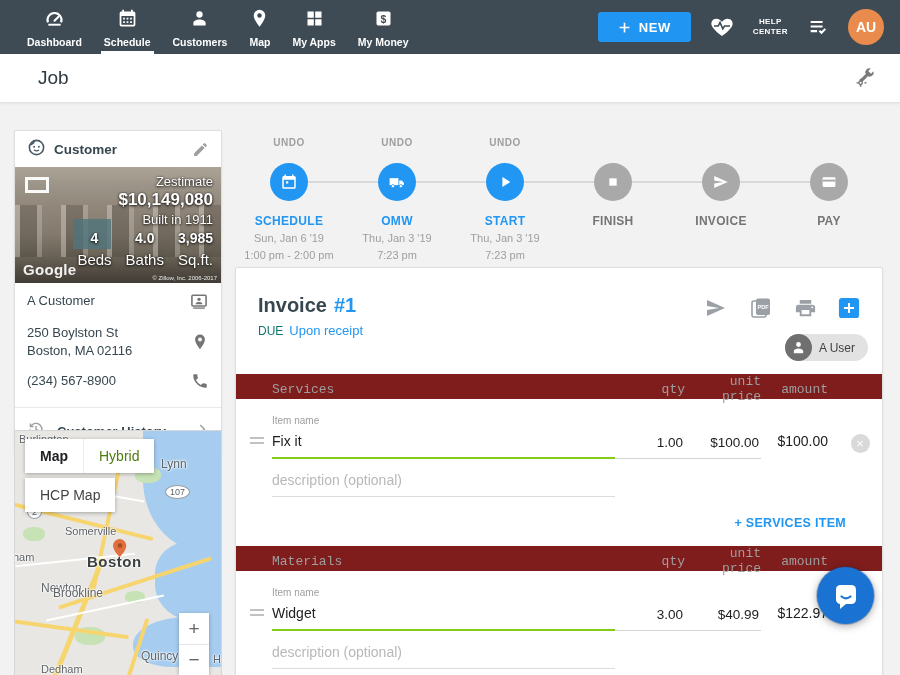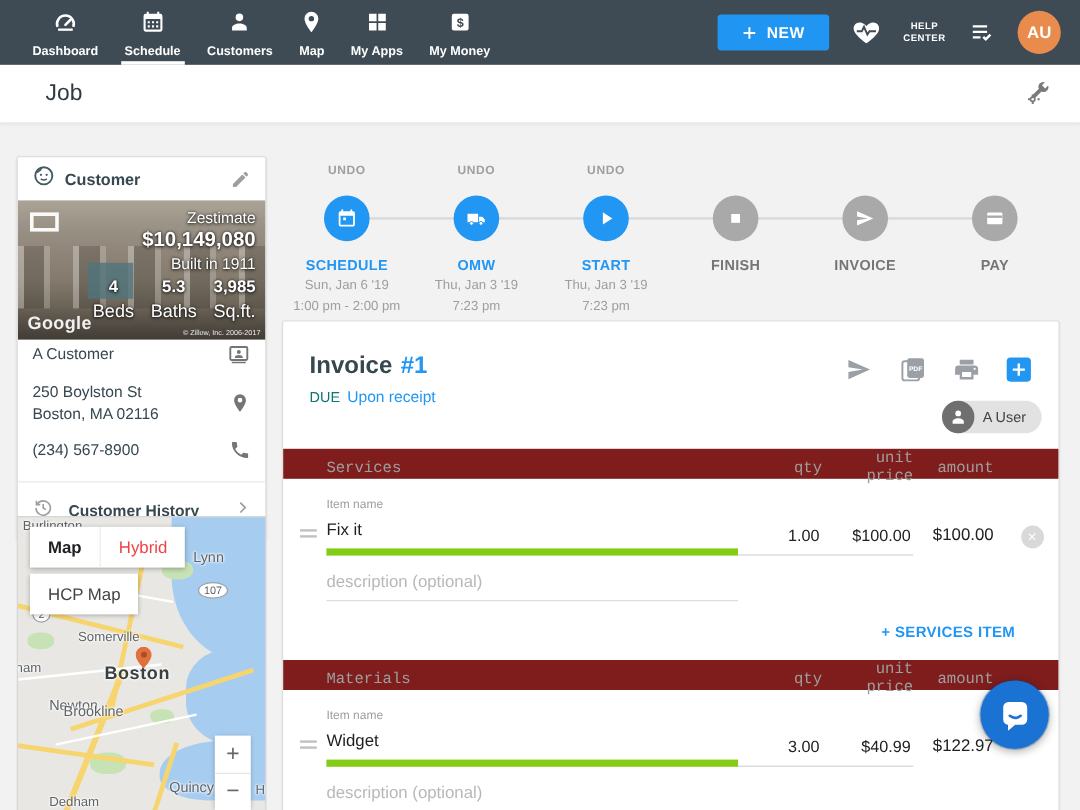--- a/index.html
+++ b/index.html
@@ -40,42 +40,42 @@
   .zest-label { font-size:13px; }
   .zest-value { font-size:17px; font-weight:700; margin-top:1px; }
   .zest-built { font-size:13px; margin-top:2px; }
   .zest-stats { display:flex; justify-content:flex-end; gap:14px; margin-top:3px; }
   .zest-stat { text-align:center; }
   .zest-stat .v { font-size:14px; font-weight:700; }
   .zest-stat .l { font-size:15px; margin-top:5px; }
   .photo-flag { position:absolute; left:10px; top:10px; width:24px; height:16px; border:3px solid rgba(255,255,255,.95); z-index:2; }
   .google-mark { position:absolute; left:8px; bottom:5px; font-size:15px; font-weight:700; color:rgba(255,255,255,.92); letter-spacing:.3px; z-index:2; }
   .zillow-copy { position:absolute; right:4px; bottom:2px; font-size:6px; color:rgba(255,255,255,.9); z-index:2; }
-  .cc-rows { padding:2px 12px 4px; }
+  .cc-rows { padding:8px 12px 4px; }
   .cc-row { display:flex; align-items:center; justify-content:space-between; margin-bottom:13px; }
   .cc-row .txt { font-size:13px; color:#37474f; line-height:1.35; }
   .cc-divider { height:1px; background:#e9e9e9; margin:0 0 0; }
   .cc-history { display:flex; align-items:center; gap:12px; padding:12px 12px; cursor:pointer; }
   .cc-history .txt { font-size:13px; font-weight:700; color:#37474f; flex:1; }
 
   
   .map-card { position:absolute; left:14px; top:327px; width:208px; height:260px; background:#e8e7e3; border:1px solid #d6d6d6; overflow:hidden; }
   .map-canvas { position:absolute; inset:0; }
   .m-water { position:absolute; background:#a6cdf0; }
   .m-park { position:absolute; background:#c7e2b4; border-radius:45%; }
   .m-road-y { position:absolute; background:#f7d56e; }
   .m-road-w { position:absolute; background:#ffffff; }
   .m-label { position:absolute; font-size:11px; color:#5f6368; text-shadow:0 0 2px #fff,0 0 2px #fff,0 0 3px #fff; white-space:nowrap; }
   .m-label.big { font-size:15px; font-weight:700; color:#3b4043; letter-spacing:.5px; }
   .m-shield-oval { position:absolute; font-size:9px; color:#5f6368; background:#fff; border:1px solid #9aa0a6; border-radius:50%; padding:1px 4px; }
   .m-shield-93 { position:absolute; font-size:9px; font-weight:700; color:#fff; background:#4271b8; border-top:3px solid #c9402f; border-radius:3px 3px 5px 5px; padding:1px 5px; }
   .map-type { position:absolute; left:10px; top:8px; display:flex; background:#fff; box-shadow:0 1px 4px rgba(0,0,0,.3); z-index:3; }
   .map-type .mt { padding:9px 15px; font-size:14px; cursor:pointer; }
   .map-type .mt.sel { font-weight:700; color:#202124; }
-  .map-type .mt.unsel { color:#ef4444; border-left:1px solid #ececec; }
+  .map-type .mt.unsel { color:#4d7c0f; border-left:1px solid #ececec; }
   .hcp-map-btn { position:absolute; left:10px; top:47px; background:#fff; box-shadow:0 1px 4px rgba(0,0,0,.3); padding:9px 15px; font-size:14px; color:#444; cursor:pointer; z-index:3; }
   .map-zoom { position:absolute; left:164px; top:182px; width:30px; background:#fff; box-shadow:0 1px 4px rgba(0,0,0,.3); z-index:3; }
   .map-zoom .mz { height:31px; display:flex; align-items:center; justify-content:center; font-size:19px; color:#666; cursor:pointer; }
   .map-zoom .mz + .mz { border-top:1px solid #e6e6e6; }
   .map-pin { position:absolute; z-index:2; }
 
   
   .steps { position:absolute; left:235px; top:34px; width:648px; height:126px; }
   .steps .connector { position:absolute; left:54px; top:44px; width:540px; height:2px; background:#d9d9d9; }
   .steps-row { position:relative; display:flex; }
@@ -109,21 +109,21 @@
   .sec-head.materials { margin-top:16px; }
   .sec-head .h-name { grid-column:2; }
   .sec-head .h-r { text-align:right; }
   .sec-head .h-amt { text-align:right; padding-right:10px; }
 
   .item-row { display:grid; grid-template-columns:22px 1fr 70px 76px 77px 44px; padding-left:14px; padding-top:16px; }
   .drag-handle { align-self:end; margin-bottom:12px; cursor:grab; }
   .drag-handle i { display:block; width:14px; height:2px; background:#c1c1c1; margin:3px 0; }
   .cell-name { display:flex; flex-direction:column; }
   .mini-label { font-size:10px; color:#9e9e9e; }
-  .input-line { font-size:14px; color:#212121; padding:7px 0 8px; border-bottom:6px solid #84cc16; cursor:text; }
+  .input-line { font-size:14px; color:#212121; padding:7px 0 8px; border-bottom:2px solid #84cc16; cursor:text; }
   .cell-num { display:flex; flex-direction:column; justify-content:flex-end; }
   .cell-num .val { font-size:13.5px; color:#212121; text-align:right; padding:0 2px 8px 0; border-bottom:1px solid #d4d4d4; cursor:text; }
   .cell-amt { display:flex; align-items:flex-end; justify-content:flex-end; font-size:14px; color:#212121; padding:0 10px 10px 0; }
   .cell-del { display:flex; align-items:flex-end; justify-content:center; padding-bottom:6px; }
   .del-btn { width:19px; height:19px; border-radius:50%; background:#d9d9d9; color:#fff; font-size:13px; line-height:19px; text-align:center; cursor:pointer; }
   .desc-row { display:grid; grid-template-columns:22px 1fr 70px 76px 77px 44px; padding-left:14px; }
   .desc-input { grid-column:2; font-size:14px; color:#b8b8b8; padding:13px 0 8px; border-bottom:1px solid #dcdcdc; cursor:text; }
   .add-link { text-align:right; padding:19px 36px 0 0; font-size:12.5px; font-weight:700; color:#2196f3; letter-spacing:.3px; }
   .add-link span { cursor:pointer; }
 
@@ -262,21 +262,21 @@
         <div class="zest">
           <div class="zest-label">Zestimate</div>
           <div class="zest-value">$10,149,080</div>
           <div class="zest-built">Built in 1911</div>
           <div class="zest-stats">
             <div class="zest-stat">
               <div class="v">4</div>
               <div class="l">Beds</div>
             </div>
             <div class="zest-stat">
-              <div class="v">5.3</div>
+              <div class="v">4.0</div>
               <div class="l">Baths</div>
             </div>
             <div class="zest-stat">
               <div class="v">3,985</div>
               <div class="l">Sq.ft.</div>
             </div>
           </div>
         </div>
         <span class="google-mark">Google</span>
         <span class="zillow-copy">© Zillow, Inc. 2006-2017</span>

